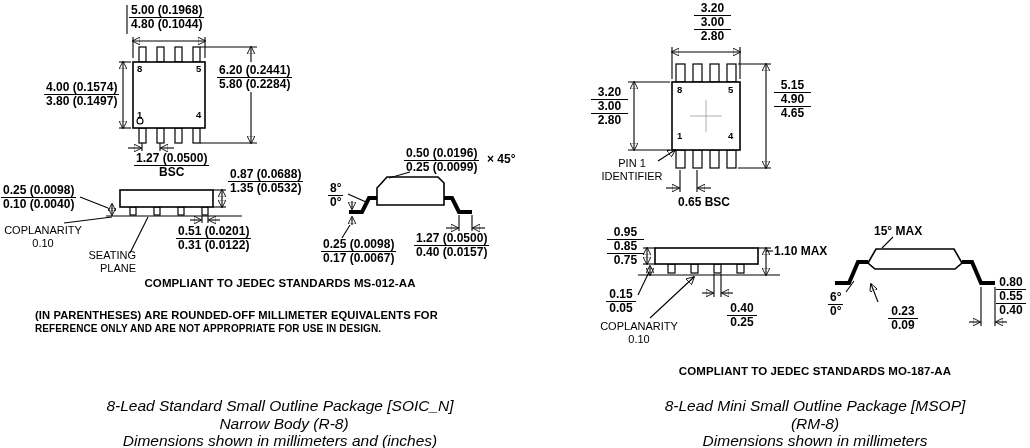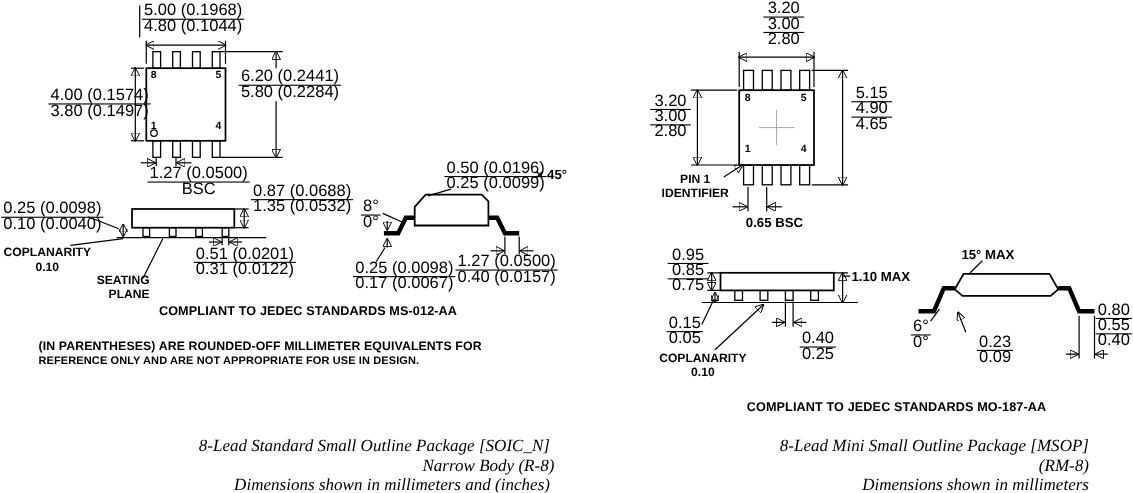--- a/index.html
+++ b/index.html
@@ -6,30 +6,30 @@
   html,body{background:#fff}
   body{width:1030px;height:448px;position:relative;font-family:"Liberation Sans",sans-serif;color:#000}
   .stage{position:absolute;left:0;top:0;width:1030px;height:448px;background:#fff;overflow:hidden}
   svg.draw{position:absolute;left:0;top:0}
   svg.draw line,svg.draw path,svg.draw rect,svg.draw circle{stroke:#000;fill:none;stroke-width:1.1}
   svg.draw .body{stroke-width:1.6;fill:#fff}
   svg.draw .leadr{stroke-width:1.2;fill:#fff}
   svg.draw .leadline{stroke-width:4;fill:none}
   svg.draw .cl{stroke:#999;stroke-width:0.8}
   .lbl{position:absolute;font-weight:bold;font-size:12px;line-height:12px;white-space:nowrap}
-  .frac{position:absolute;display:flex;flex-direction:column;font-weight:normal;font-size:15px;text-align:center}
+  .frac{position:absolute;display:flex;flex-direction:column;font-weight:bold;font-size:12px;text-align:center}
   .frac span{line-height:12px;padding:0 2px;white-space:nowrap}
   .frac span.bar{border-bottom:1.5px solid #000;padding-bottom:1px}
   .mw{min-width:37px}
   .pin{position:absolute;font-weight:bold;font-size:9.5px;line-height:10px}
-  .stack{position:absolute;font-weight:bold;font-size:11px;line-height:13px}
+  .stack{position:absolute;font-weight:normal;font-size:11px;line-height:13px}
   .note{position:absolute;font-weight:bold;font-size:11.5px;line-height:14px;white-space:nowrap;letter-spacing:0.1px}
   .center{text-align:center}
   .right{text-align:right}
-  .caption{position:absolute;font-family:Liberation Serif, serif;font-style:italic;font-size:15.5px;line-height:17px;text-align:right;white-space:nowrap}
+  .caption{position:absolute;font-family:Liberation Sans, sans-serif;font-style:italic;font-size:15.5px;line-height:17px;text-align:center;white-space:nowrap}
 </style>
 </head>
 <body>
 
 <div class="stage">
 
   <svg class="draw" width="1030" height="448" viewBox="0 0 1030 448">
     <defs>
       <marker id="arr" viewBox="0 0 10 10" refX="9" refY="5" markerWidth="8" markerHeight="8" orient="auto-start-reverse" markerUnits="userSpaceOnUse">
         <path d="M0,0 L10,5 L0,10 Z" fill="#000" stroke="none"></path>

